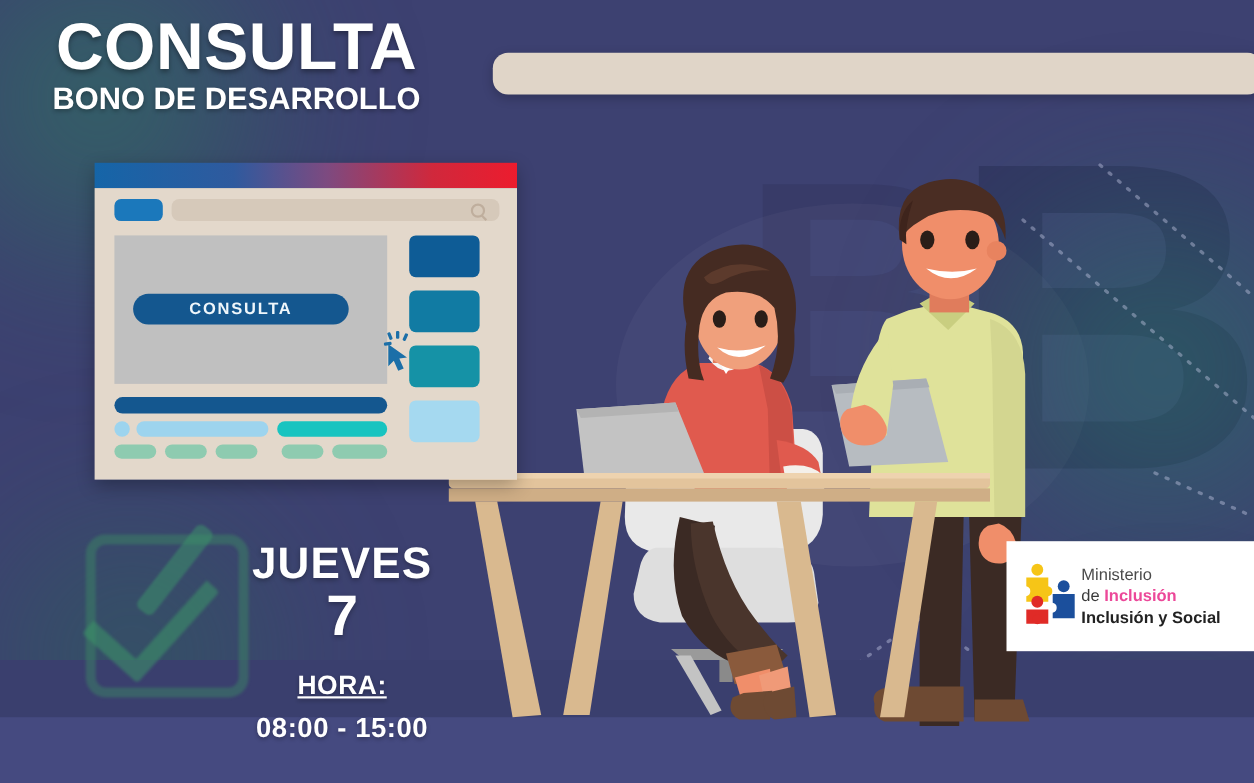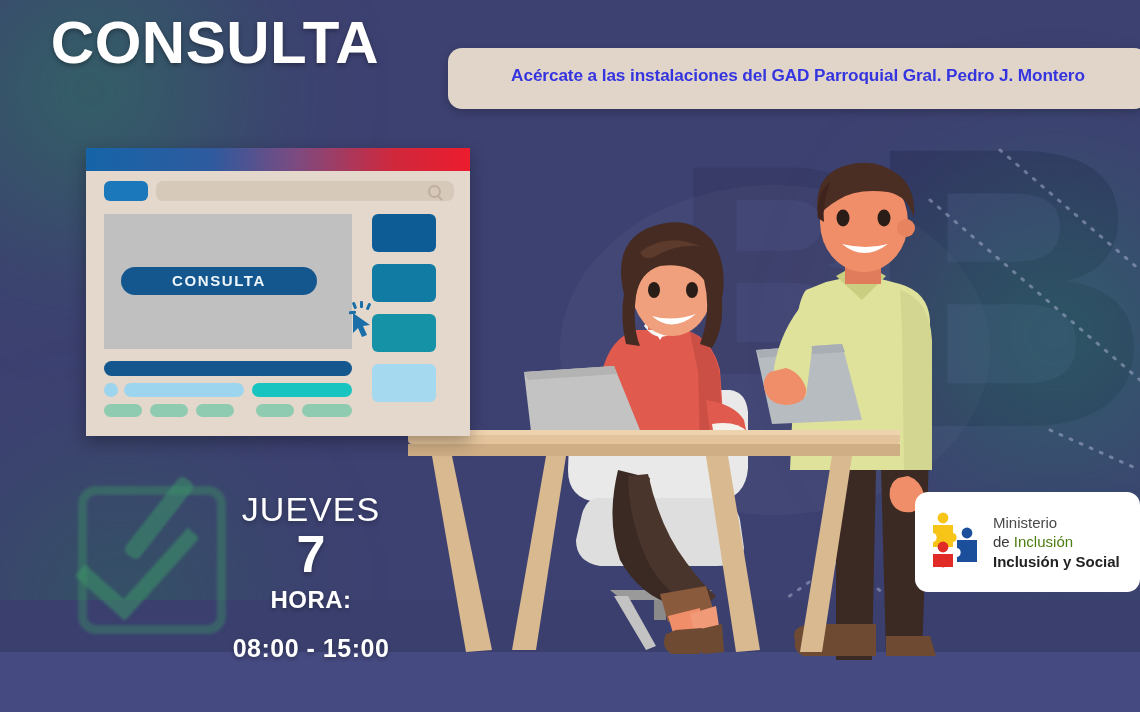--- a/index.html
+++ b/index.html
@@ -83,37 +83,37 @@
   .bar-lb{position:absolute;left:20px;top:0;width:120px;height:14px;border-radius:7px;background:#9dd4ee;}
   .bar-tl{position:absolute;left:148px;top:0;width:100px;height:14px;border-radius:7px;background:#18c4c0;}
   .row3{position:relative;margin-top:7px;height:13px;}
   .pill{position:absolute;top:0;height:13px;border-radius:7px;background:#8ecbb0;}
 
   
   .ill{position:absolute;left:0;top:0;width:1140px;height:712px;pointer-events:none;}
 
   
   .dateblk{position:absolute;left:186px;top:492px;width:250px;text-align:center;color:#fff;}
-  .d-day{font-size:34px;font-weight:normal;letter-spacing:1px;line-height:1;
+  .d-day{font-size:40px;font-weight:bold;letter-spacing:1px;line-height:1;
      text-shadow:0 2px 5px rgba(0,0,0,.3);}
   .d-num-row{display:flex;align-items:baseline;justify-content:center;gap:10px;margin-top:2px;
      text-shadow:0 2px 5px rgba(0,0,0,.3);}
   .d-num{font-size:52px;font-weight:bold;line-height:1;}
   .d-mon{font-size:31px;font-weight:bold;line-height:1;}
-  .d-hlabel{font-size:24px;font-weight:bold;margin-top:6px;letter-spacing:.5px;
+  .d-hlabel{font-size:24px;font-weight:bold;margin-top:24px;letter-spacing:.5px;
+     text-shadow:0 2px 4px rgba(0,0,0,.3);text-decoration:underline;}
+  .d-hours{font-size:25px;font-weight:bold;margin-top:10px;letter-spacing:.5px;
      text-shadow:0 2px 4px rgba(0,0,0,.3);}
-  .d-hours{font-size:25px;font-weight:bold;margin-top:20px;letter-spacing:.5px;
-     text-shadow:0 2px 4px rgba(0,0,0,.3);}
 
   
   .logo{position:absolute;left:915px;top:492px;width:225px;height:100px;background:#fff;
-     display:flex;align-items:center;padding-left:14px;box-sizing:border-box;gap:12px;border-radius:13px;}
+     display:flex;align-items:center;padding-left:14px;box-sizing:border-box;gap:2px;}
   .logo-txt{font-size:15px;line-height:1.28;color:#3a3a3a;}
   .logo-txt .l1{font-weight:normal;color:#4a4a4a;}
-  .logo-txt .l2 b{font-weight:normal;color:#4d7c0f;}
+  .logo-txt .l2 b{font-weight:bold;color:#ec4899;}
   .logo-txt .l3{font-weight:bold;color:#222;}
 </style>
 </head>
 <body>
 
 <div id="poster">
 
   <div class="bg-base"></div>
   <div class="wmark wmark-d">B</div>
   <div class="wmark wmark-b">B</div>
@@ -226,25 +226,25 @@
     <path d="M432 456 L452 456 L492 650 L466 652 Z" fill="#d9b98f"></path>
     <path d="M546 456 L566 456 L536 650 L512 650 Z" fill="#d9b98f"></path>
     <path d="M706 456 L728 456 L760 650 L736 652 Z" fill="#d9b98f"></path>
     <path d="M832 456 L852 456 L822 652 L800 652 Z" fill="#d9b98f"></path>
     <rect x="408" y="430" width="492" height="5" fill="#eed3af"></rect>
   </svg>
 
   <div class="headline">
     <div class="h1">CONSULTA</div>
     <div class="h2">
+      <div>BONO DE DESARROLLO</div>
     </div>
   </div>
 
   <div class="infopanel">
-    <p>Acércate a las instalaciones del GAD Parroquial Gral. Pedro J. Montero</p>
   </div>
 
   <div class="browser">
     <div class="browser-bar"></div>
     <div class="browser-body">
 
       <div class="tool-row">
         <div class="tool-btn"></div>
         <div class="tool-search" title="">
           <div class="mag"></div>

